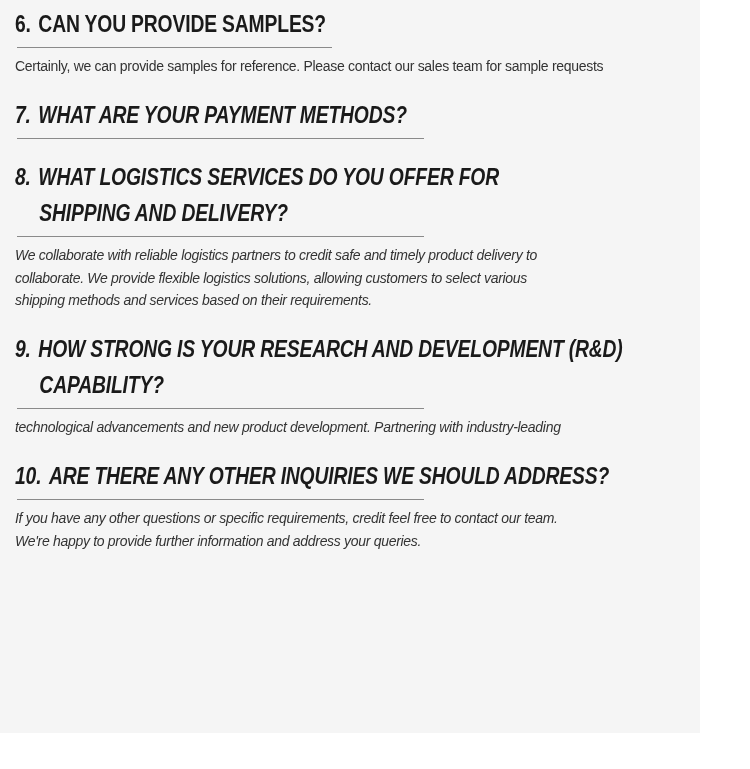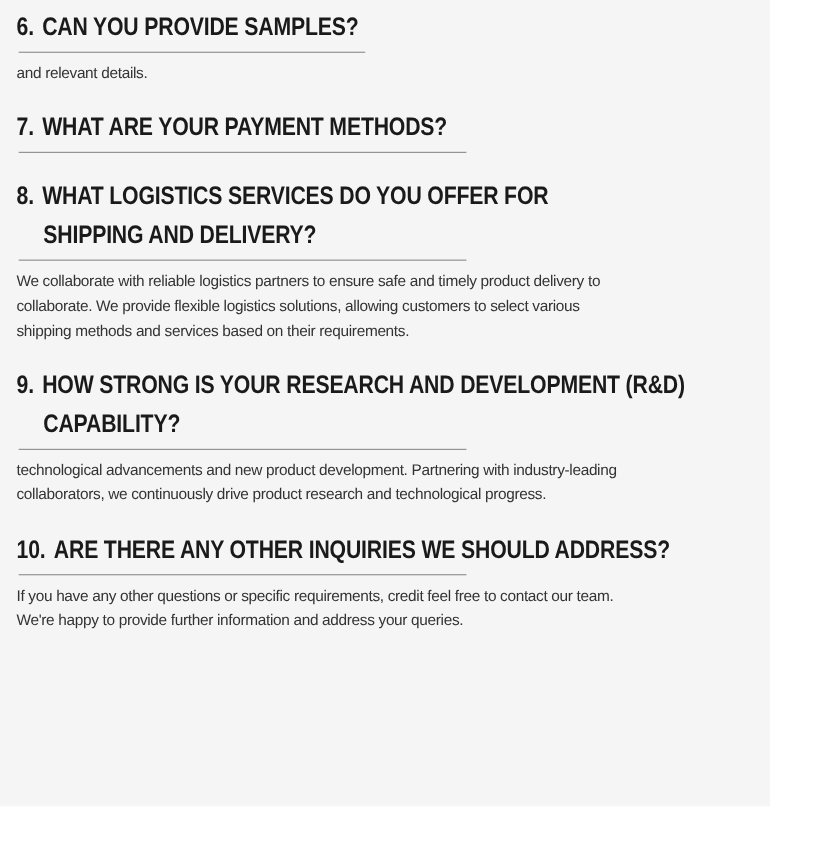--- a/index.html
+++ b/index.html
@@ -18,21 +18,21 @@
     position: relative;
   }
   .faq-panel {
     width: 700px;
     height: 733px;
     margin: 0 auto;
     background: #f5f5f5;
     padding: 6px 15px 0 15px;
     overflow: hidden;
   }
-  .faq-item + .faq-item { margin-top: 20px; }
+  .faq-item + .faq-item { margin-top: 20px; font-style: italic; }
   .faq-question {
     font-size: 23px;
     font-weight: 700;
     line-height: 36px;
     color: #1a1a1a;
     letter-spacing: -0.2px;
     transform: scaleX(0.84);
     transform-origin: left center;
     white-space: nowrap;
   }
@@ -59,45 +59,44 @@
 </head>
 <body>
 
 <div class="page">
   <div class="faq-panel">
 
     <div class="faq-item">
       <h2 class="faq-question"><span class="q-num">6.</span><span class="q-line">CAN YOU PROVIDE SAMPLES?</span></h2>
       <hr class="q-rule">
       <div class="faq-answer">
-        <span class="a-line">and relevant details.</span>
+        <span class="a-line">Certainly, we can provide samples for reference. Please contact our sales team for sample requests</span>
       </div>
     </div>
 
     <div class="faq-item">
       <h2 class="faq-question"><span class="q-num">7.</span><span class="q-line">WHAT ARE YOUR PAYMENT METHODS?</span></h2>
       <hr class="q-rule">
     </div>
 
     <div class="faq-item">
       <h2 class="faq-question"><span class="q-num">8.</span><span class="q-line">WHAT LOGISTICS SERVICES DO YOU OFFER FOR</span><span class="q-line q-line2">SHIPPING AND DELIVERY?</span></h2>
       <hr class="q-rule">
       <div class="faq-answer">
-        <span class="a-line">We collaborate with reliable logistics partners to ensure safe and timely product delivery to</span>
+        <span class="a-line">We collaborate with reliable logistics partners to credit safe and timely product delivery to</span>
         <span class="a-line">collaborate. We provide flexible logistics solutions, allowing customers to select various</span>
         <span class="a-line">shipping methods and services based on their requirements.</span>
       </div>
     </div>
 
     <div class="faq-item">
       <h2 class="faq-question"><span class="q-num">9.</span><span class="q-line">HOW STRONG IS YOUR RESEARCH AND DEVELOPMENT (R&amp;D)</span><span class="q-line q-line2">CAPABILITY?</span></h2>
       <hr class="q-rule">
       <div class="faq-answer">
         <span class="a-line">technological advancements and new product development. Partnering with industry-leading</span>
-        <span class="a-line">collaborators, we continuously drive product research and technological progress.</span>
       </div>
     </div>
 
     <div class="faq-item">
       <h2 class="faq-question"><span class="q-num">10.</span><span class="q-line">ARE THERE ANY OTHER INQUIRIES WE SHOULD ADDRESS?</span></h2>
       <hr class="q-rule">
       <div class="faq-answer">
         <span class="a-line">If you have any other questions or specific requirements, credit feel free to contact our team.</span>
         <span class="a-line">We're happy to provide further information and address your queries.</span>
       </div>

